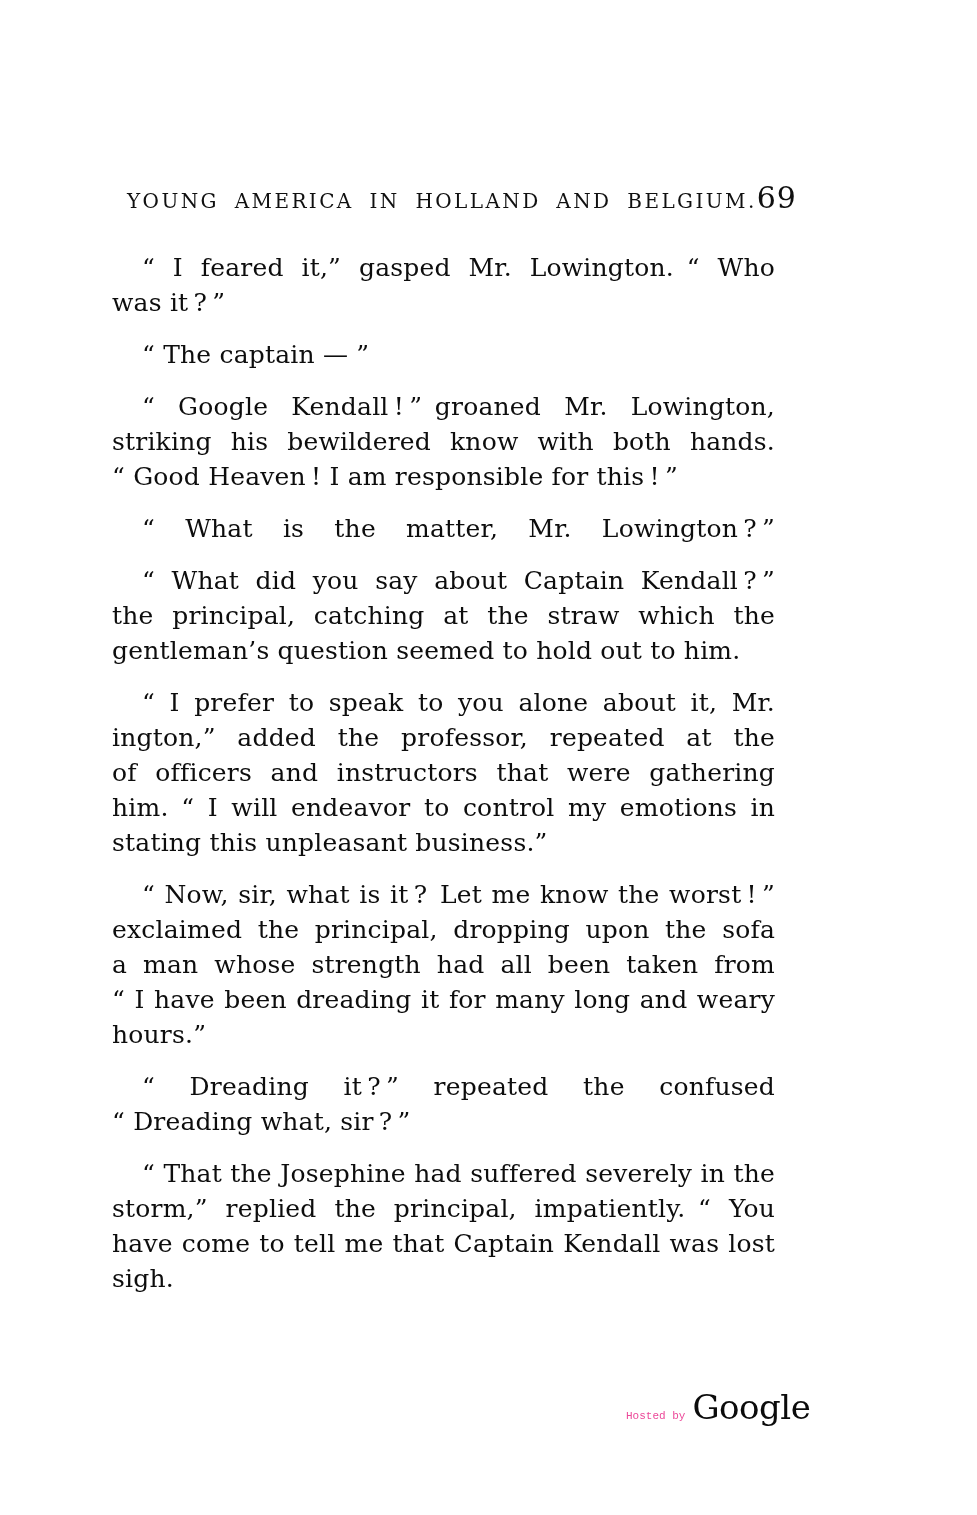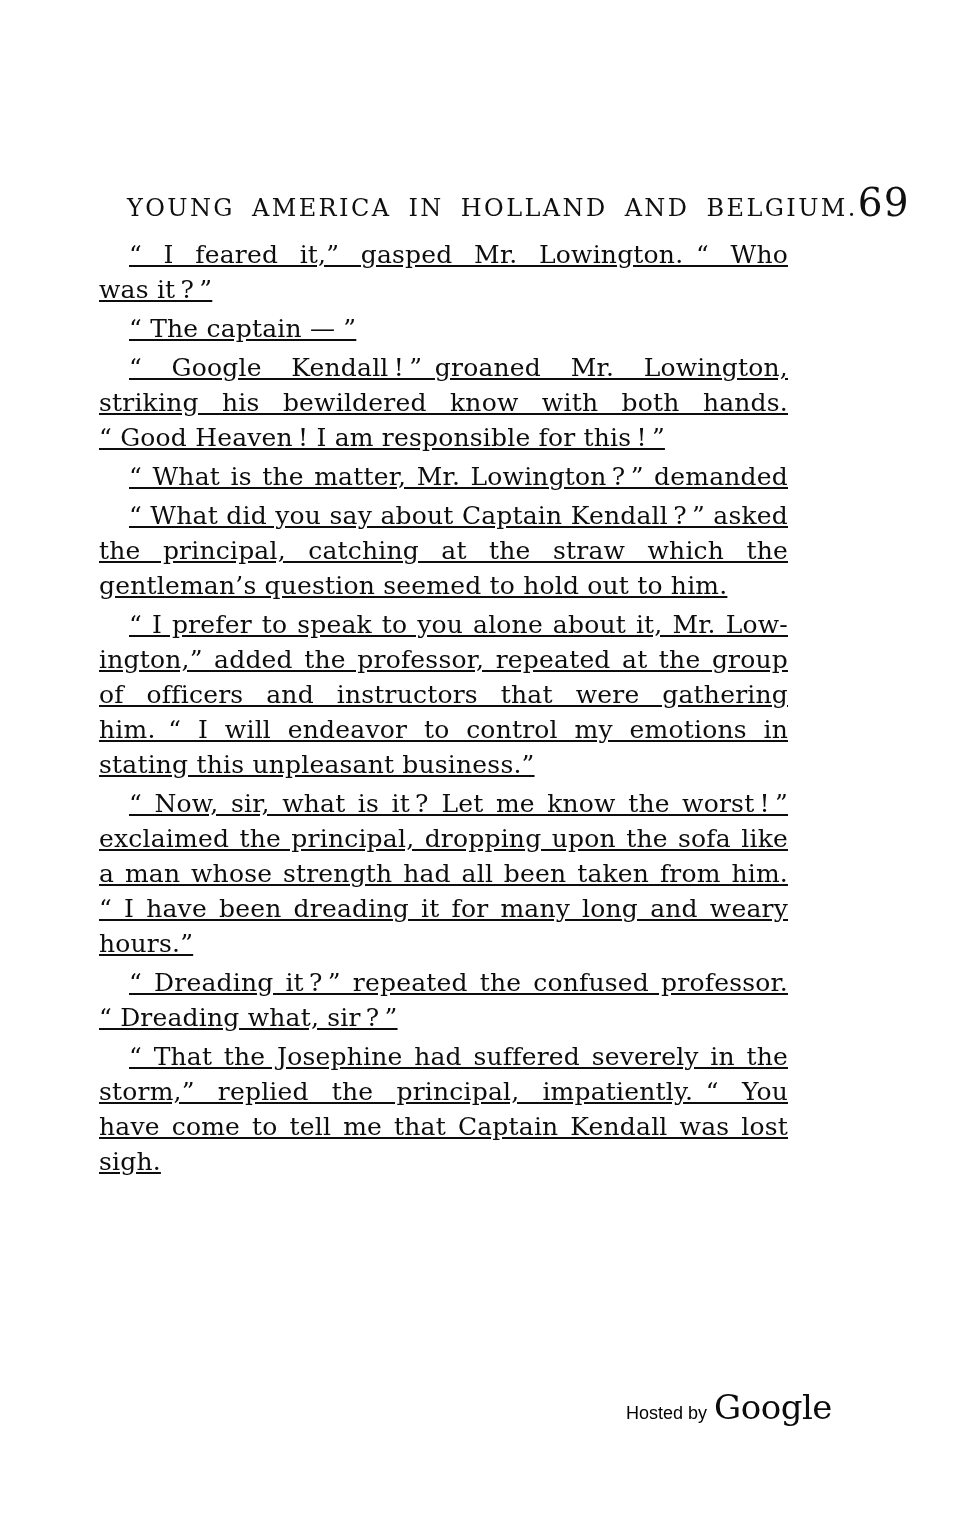--- a/index.html
+++ b/index.html
@@ -20,42 +20,41 @@
   .running-head {
     position: absolute;
     left: 127px;
     top: 180px;
     width: 662px;
     display: flex;
     justify-content: space-between;
     align-items: baseline;
   }
   .running-head .title {
-    font-size: 24px;
+    font-size: 20px;
     letter-spacing: 2.4px;
     word-spacing: 7px;
     white-space: nowrap;
     color: #101010;
   }
   .running-head .folio {
-    font-size: 39px;
+    font-size: 30px;
     color: #101010;
     letter-spacing: 1px;
   }
   
   .body-text {
     position: absolute;
     left: 95px;
     top: 233px;
     width: 697px;
   }
   .paragraph {
-    margin: 4px;
+    margin: 17px;
     padding: 0;
-    text-decoration: underline;
   }
   .text-line {
     font-size: 25px;
     line-height: 35px;
     height: 35px;
     letter-spacing: 0.2px;
     text-align: justify;
     text-align-last: justify;
     overflow: hidden;
     color: #0d0d0d;
@@ -70,23 +69,23 @@
   .scan-credit {
     position: absolute;
     left: 626px;
     top: 1387px;
     display: flex;
     align-items: baseline;
     gap: 7px;
     white-space: nowrap;
   }
   .scan-credit .hosted-by {
-    font-family: Liberation Sans, sans-serif;
-    font-size: 18px;
-    color: #000000;
+    font-family: Liberation Mono, monospace;
+    font-size: 11px;
+    color: #ec4899;
   }
   .scan-credit .brand {
     font-family: "DejaVu Serif", serif;
     font-size: 34px;
     letter-spacing: -0.5px;
     color: #0b0b0b;
   }
 </style>
 </head>
 <body>

